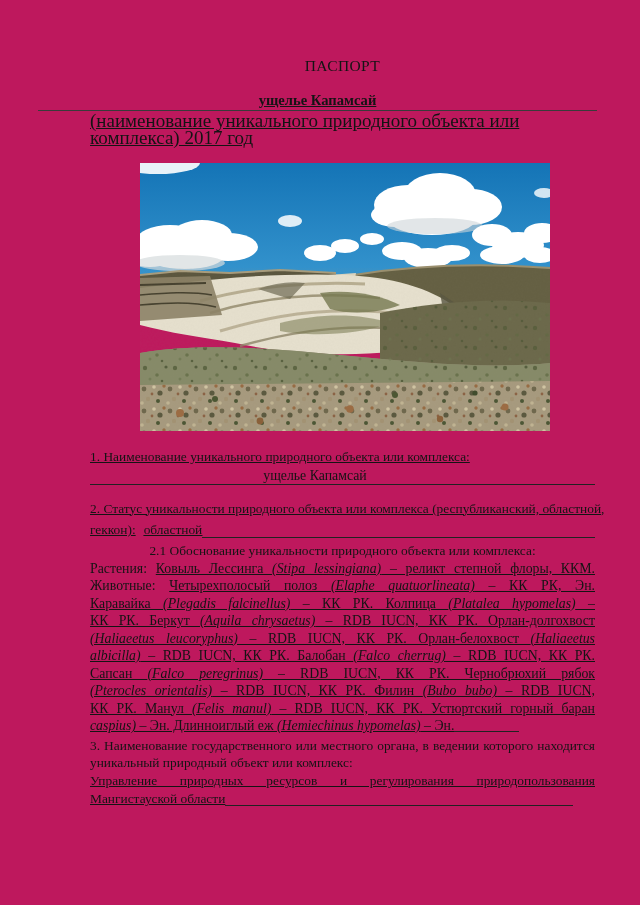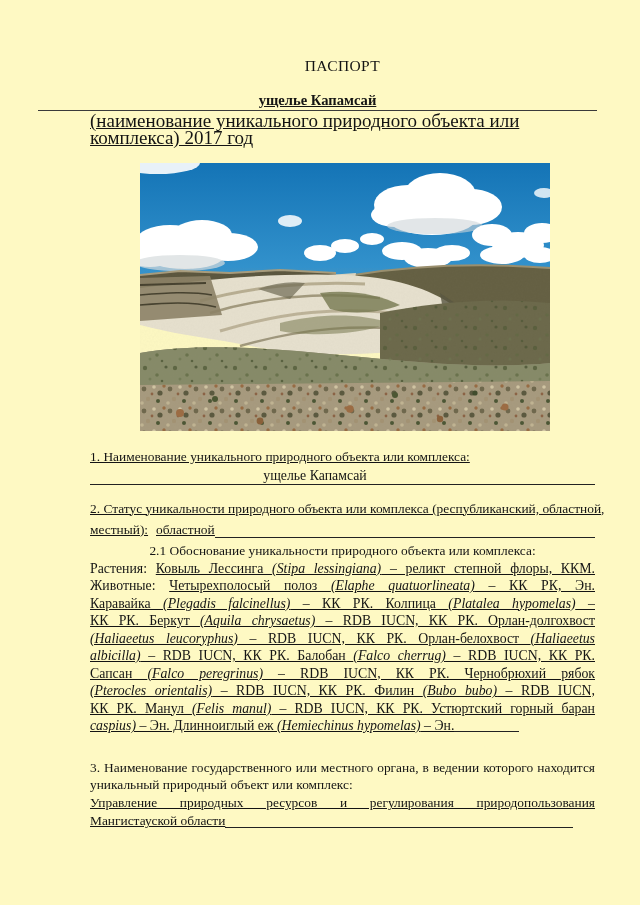--- a/index.html
+++ b/index.html
@@ -1,17 +1,17 @@
 <!DOCTYPE html>
 <html><head>
 <meta charset="utf-8">
 <style>
   html,body{margin:0;padding:0;background:#ffffff;}
   .page{
-    position:relative;width:640px;height:905px;background:#fef9c3;
+    position:relative;width:640px;height:905px;background:#be185d;
     font-family:"Liberation Serif","DejaVu Serif",serif;color:#141414;
     padding:0 45px 0 90px;box-sizing:border-box;overflow:hidden;
   }
   .doc-title{margin-top:57px;text-align:center;font-size:15.5px;line-height:17px;letter-spacing:.4px;}
   .obj-name{margin:19px -2px 0 -52px;border-bottom:1px solid #3a3a3a;text-align:center;
     font-weight:bold;font-size:14.6px;line-height:15px;padding-bottom:2px;}
   .obj-name span{text-decoration:underline;}
   .caption{margin-top:1px;font-size:19px;line-height:17px;text-decoration:underline;}
   .photo{margin:17px 0 0 50px;width:410px;height:268px;}
   .photo svg{display:block;width:410px;height:268px;}
@@ -25,21 +25,21 @@
   .jline{text-align:justify;text-align-last:justify;white-space:nowrap;overflow:visible;}
   .fline{display:flex;align-items:baseline;}
   .fline .pre{white-space:pre;}
   .fill{flex:1;align-self:flex-end;border-bottom:1px solid #222;height:0;margin-bottom:3px;}
   .un{text-decoration:underline;}
   .it{font-style:italic;}
   .species{font-size:13.8px;}
   .species .jline{line-height:17.5px;}
   .species .lastline{text-align-last:left;}
   .fillseg{display:inline-block;border-bottom:1px solid #222;height:3px;margin-bottom:-2px;}
-  .s3{margin-top:24px;font-size:13.4px;}
+  .s3{margin-top:2px;font-size:13.4px;}
   .s3 .ln3{line-height:17.8px;}
   .s3 .fill{margin-right:22px;margin-bottom:2px;}
   .pad-left{padding-left:8px;}
 </style>
 </head>
 <body>
 
 <div class="page">
 
   <div class="doc-title">ПАСПОРТ</div>
@@ -167,21 +167,21 @@
   <div class="s1 sec">
     <div class="ln">1. Наименование уникального природного объекта или комплекса:</div>
     <div class="value-line">
       <span>ущелье Капамсай</span>
     </div>
   </div>
 
   <div class="s2 sec">
     <div class="ln jline">2. Статус уникальности природного объекта или комплекса (республиканский, областной,</div>
     <div class="ln fline">
-      <span class="pre">местный):</span>
+      <span class="pre">геккон):</span>
       <span class="un pad-left">областной</span>
       <span class="fill"></span>
     </div>
     <div class="s21-label">2.1 Обоснование уникальности природного объекта или комплекса:</div>
   </div>
 
   <div class="species">
       <div class="jline"><span class="">Растения: </span><span class="un">Ковыль Лессинга </span><span class="it un">(Stipa lessingiana)</span><span class="un"> – реликт степной флоры, ККМ.</span></div>
       <div class="jline"><span class="">Животные: </span><span class="un">Четырехполосый полоз </span><span class="it un">(Elaphe quatuorlineata)</span><span class="un"> – КК РК, Эн.</span></div>
       <div class="jline"><span class="un">Каравайка </span><span class="it un">(Plegadis falcinellus)</span><span class="un"> – КК РК. Колпица </span><span class="it un">(Platalea hypomelas)</span><span class="un"> –</span></div>

